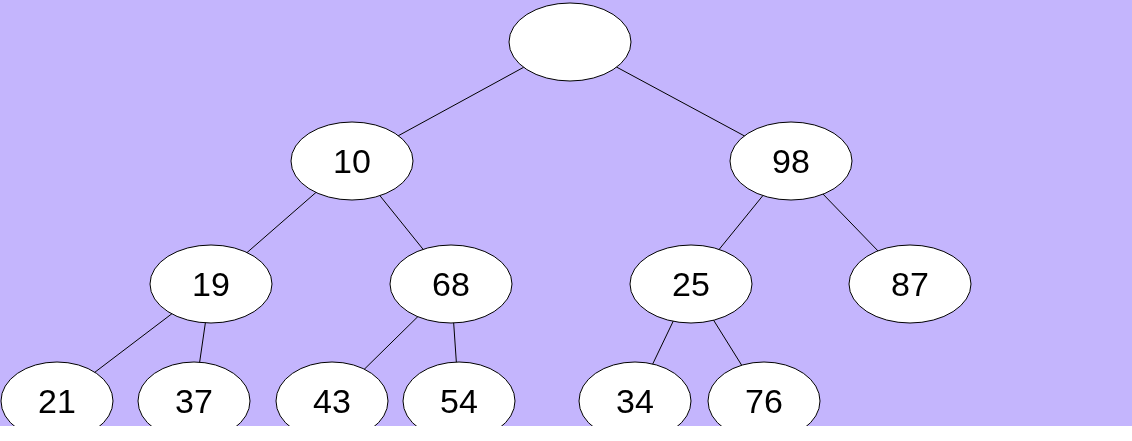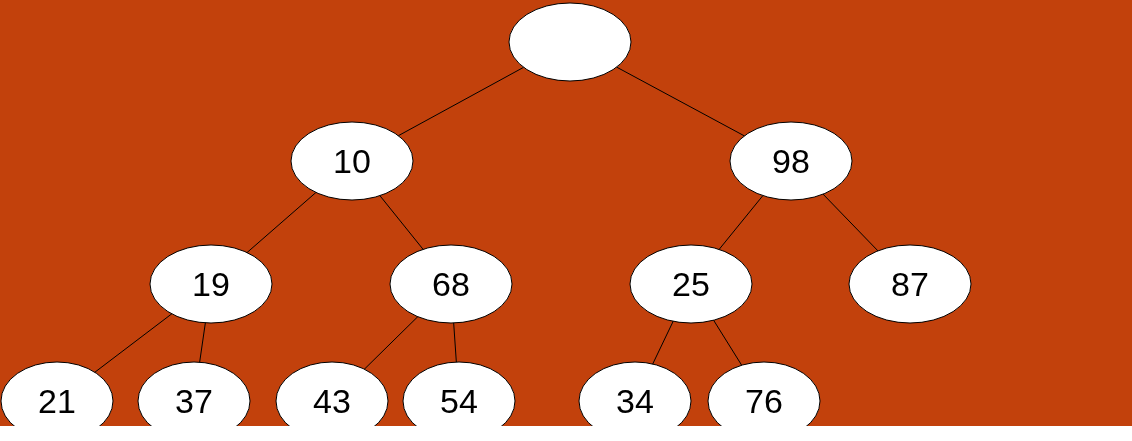--- a/index.html
+++ b/index.html
@@ -4,21 +4,21 @@
 <style>
   html, body {
     margin: 0;
     padding: 0;
     background: #ffffff;
   }
   .stage {
     position: relative;
     width: 1132px;
     height: 426px;
-    background: #c2410c;
+    background: #c4b5fd;
     overflow: hidden;
   }
   svg {
     display: block;
   }
   svg text {
     font-family: "Liberation Sans", sans-serif;
     font-size: 34px;
     text-anchor: middle;
   }

